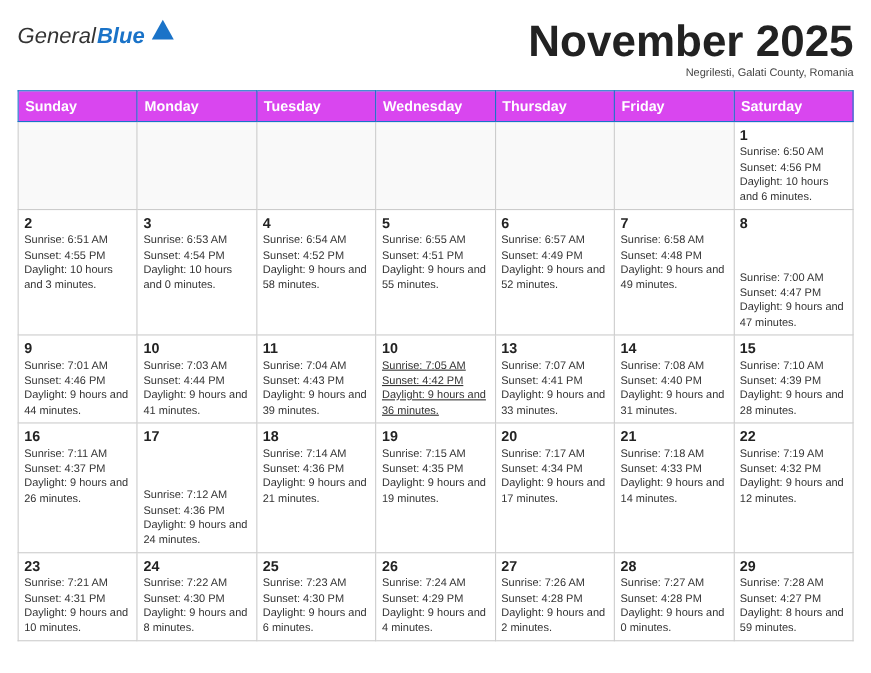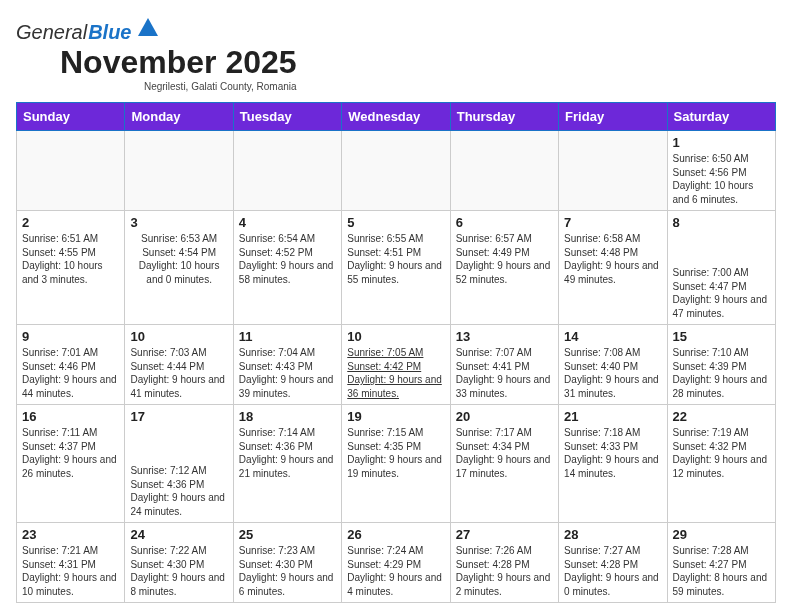--- a/index.html
+++ b/index.html
@@ -8,43 +8,42 @@
       background: #fff;
       width: 792px;
       min-height: 612px;
       padding: 16px;
     }
     .header {
       display: flex;
       justify-content: space-between;
       align-items: flex-start;
       margin-bottom: 10px;
-      flex-direction: column;
     }
     .title-block {
       text-align: right;
     }
     .title-block h1 {
-      font-size: 32px;
+      font-size: 40px;
       font-weight: bold;
       color: #222;
       margin-left: 44px;
     }
     .title-block h2 {
       font-size: 10px;
       font-weight: normal;
       color: #444;
     }
     .calendar {
       width: 100%;
       border-collapse: collapse;
       border: 1px solid #ccc;
     }
     .calendar th {
-      background: #6d28d9;
+      background: #d946ef;
       color: #fff;
       font-size: 13px;
       font-weight: bold;
       padding: 6px 6px;
       text-align: left;
       border: 1px solid #1a73c8;
     }
     .calendar td {
       border: 1px solid #ccc;
       vertical-align: top;
@@ -131,21 +130,21 @@
       </tr>
       <tr>
         <td>
           <span class="day-number">2</span>
           <div class="day-info" style="white-space: pre-line;">Sunrise: 6:51 AM
 Sunset: 4:55 PM
 Daylight: 10 hours and 3 minutes.</div>
         </td>
         <td>
           <span class="day-number">3</span>
-          <div class="day-info" style="white-space: pre-line; text-align: center;">Sunrise: 6:53 AM
+          <div class="day-info" style="white-space: pre-line;">Sunrise: 6:53 AM
 Sunset: 4:54 PM
 Daylight: 10 hours and 0 minutes.</div>
         </td>
         <td>
           <span class="day-number">4</span>
           <div class="day-info" style="white-space: pre-line;">Sunrise: 6:54 AM
 Sunset: 4:52 PM
 Daylight: 9 hours and 58 minutes.</div>
         </td>
         <td>

